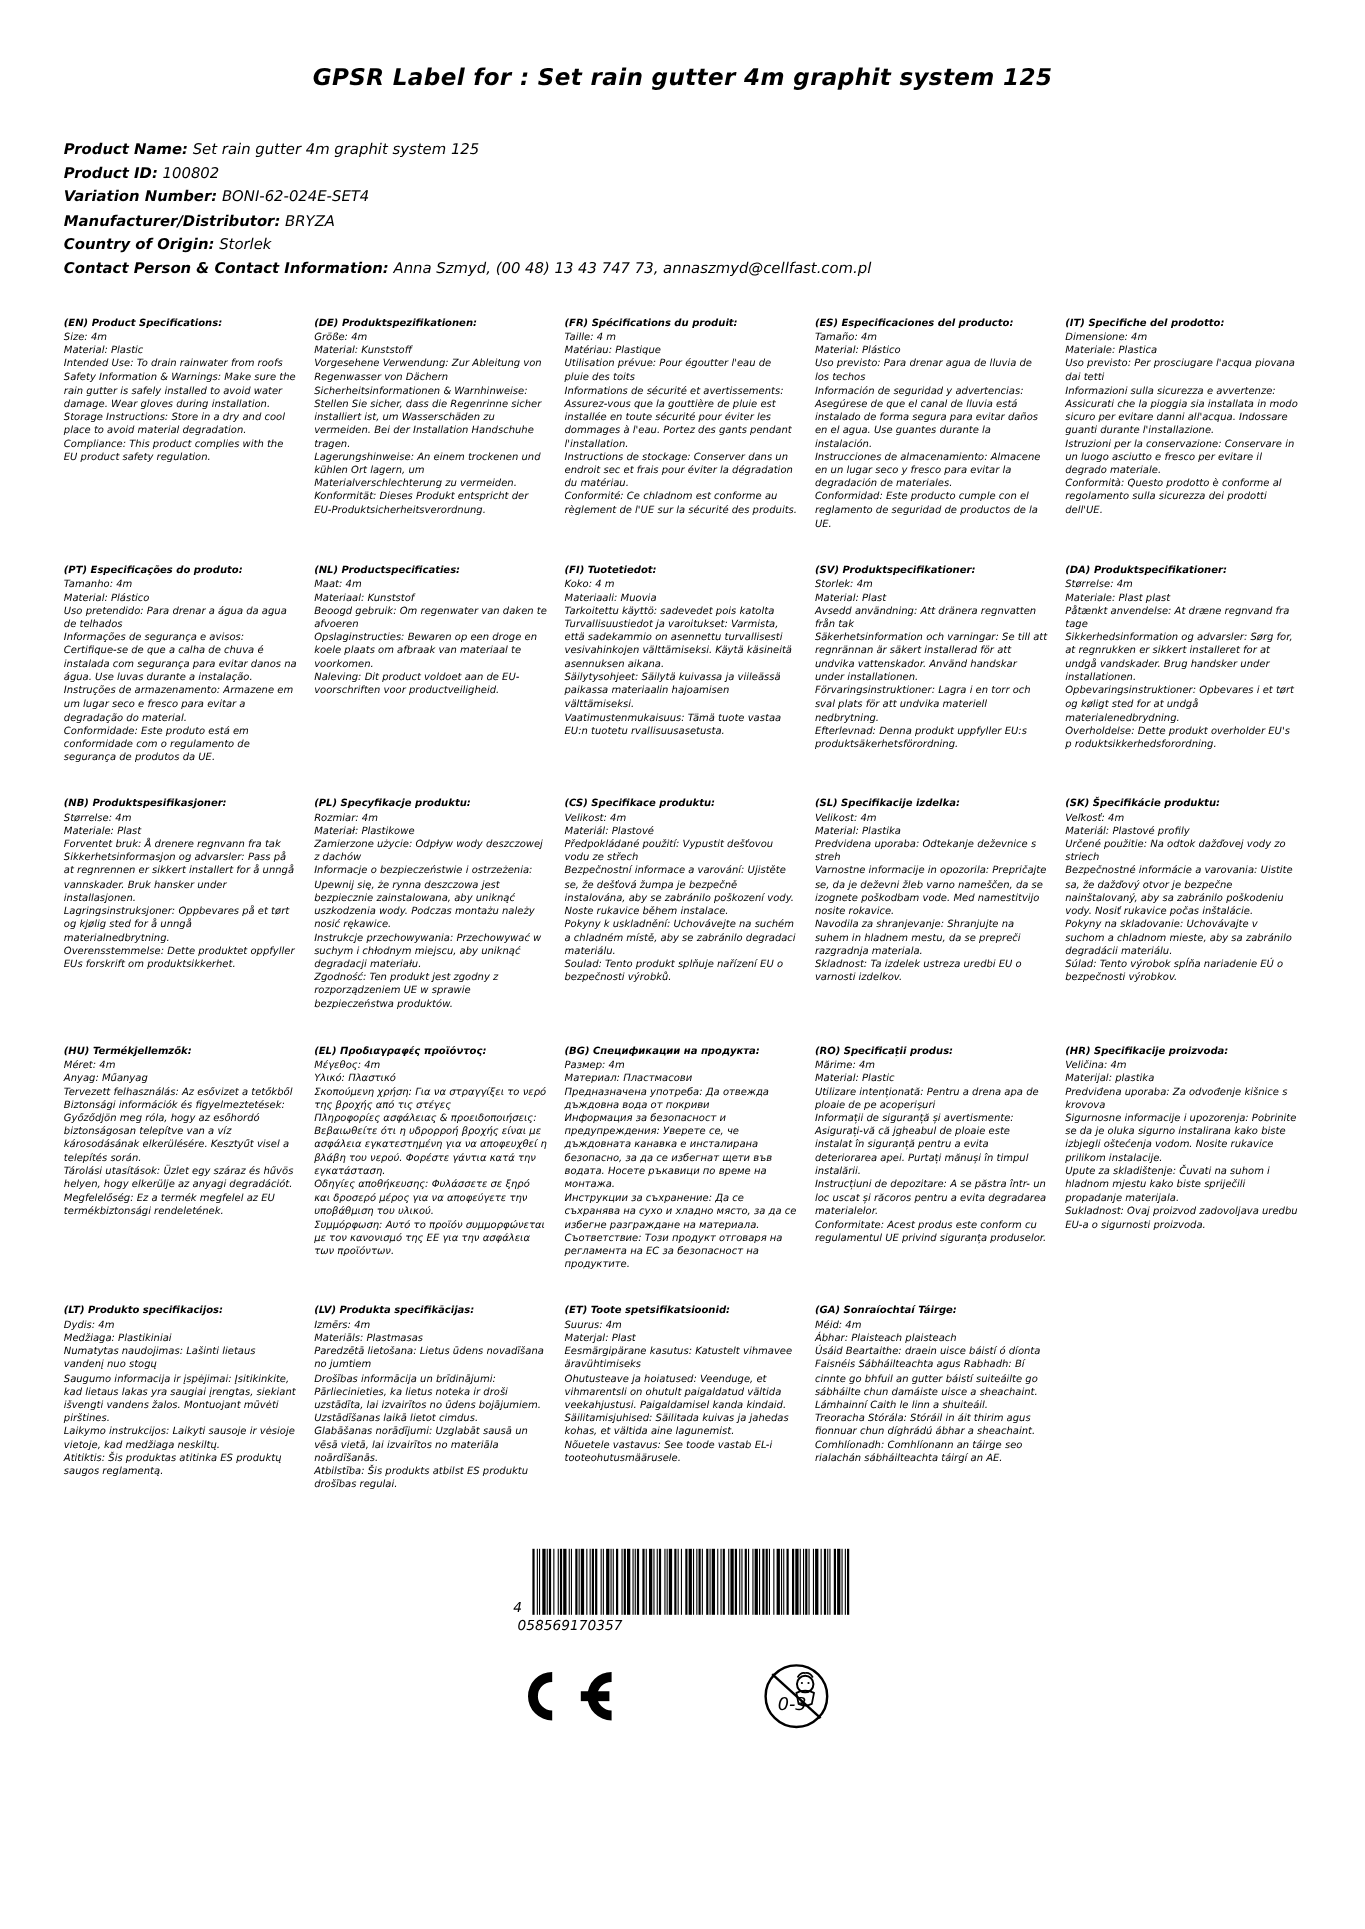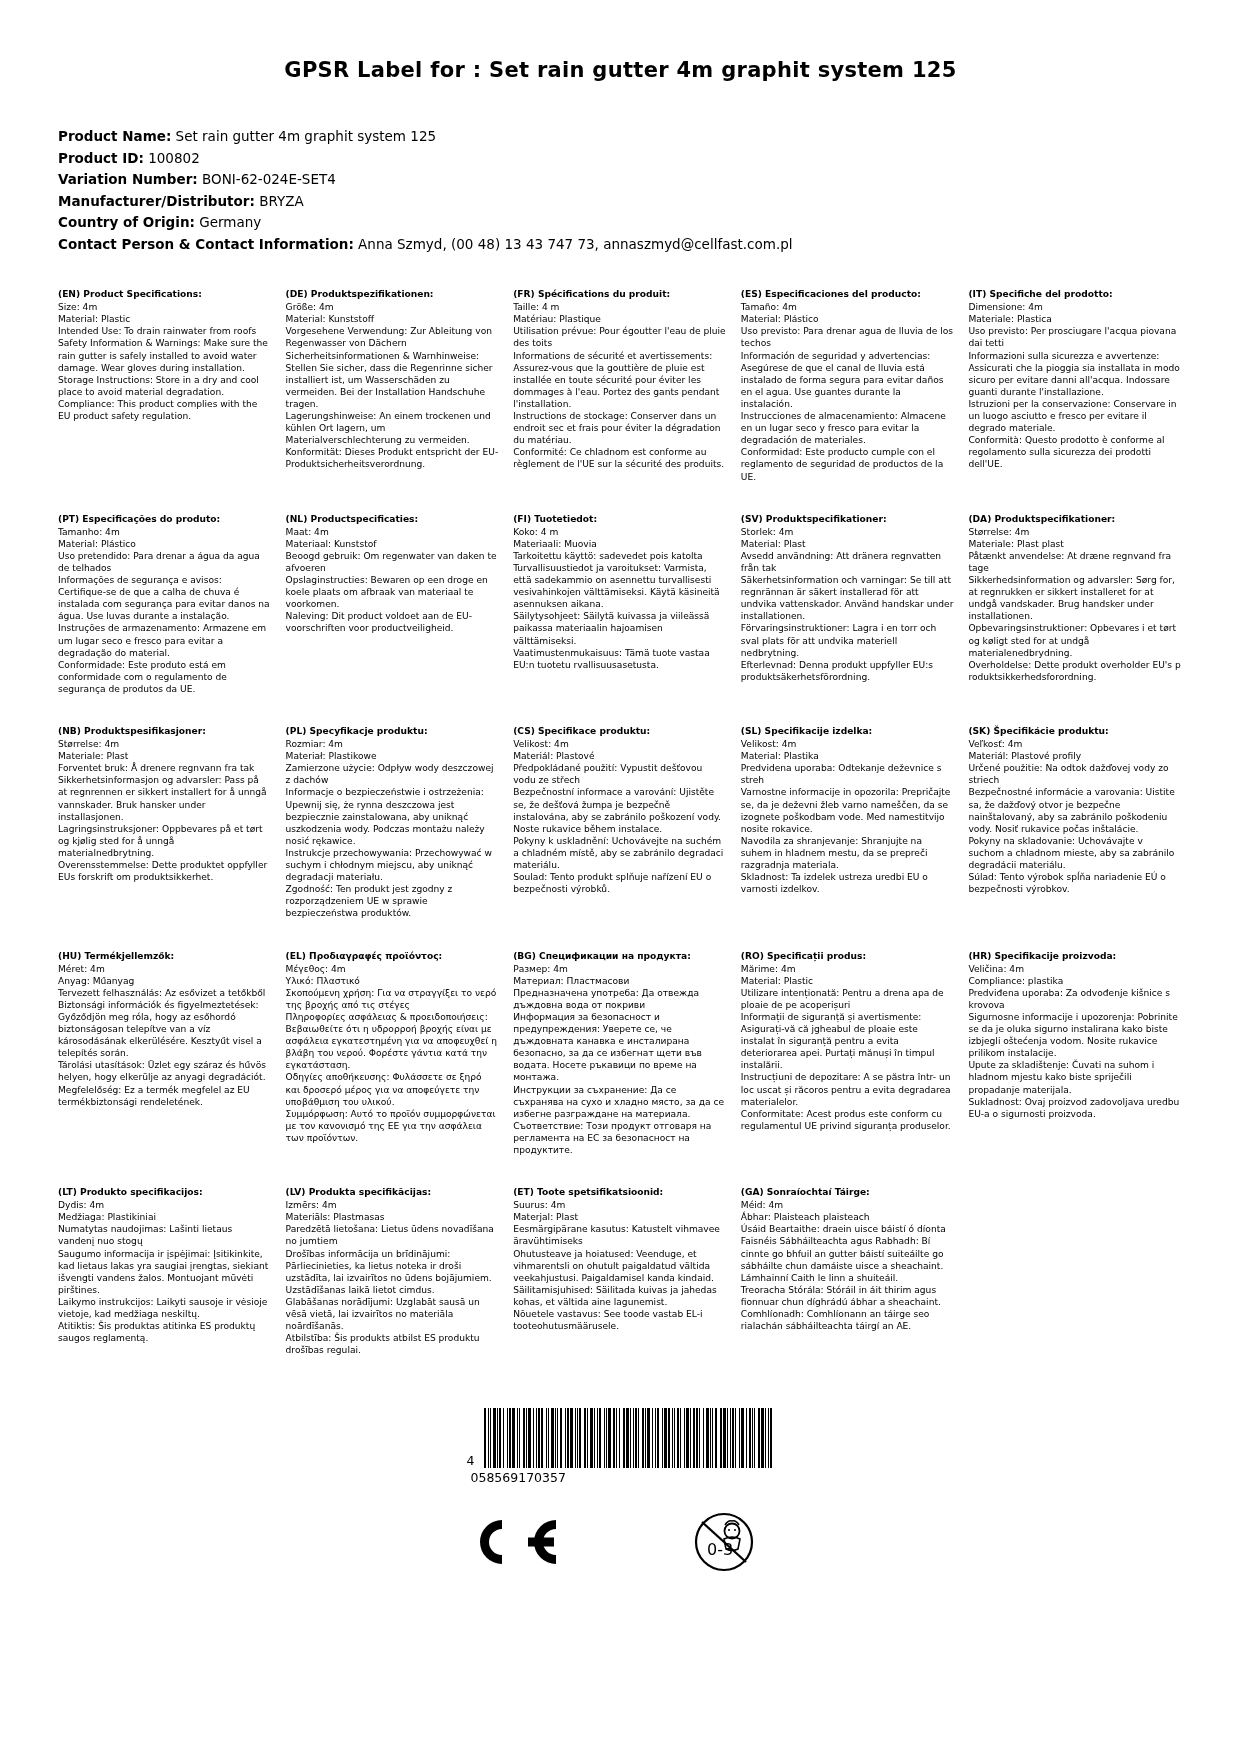--- a/index.html
+++ b/index.html
@@ -13,20 +13,21 @@
     font-family: "DejaVu Sans", sans-serif;
     color: #000000;
     -webkit-font-smoothing: antialiased;
   }
   .page {
     position: relative;
     width: 1241px;
     min-height: 1754px;
     box-sizing: border-box;
     padding: 40px 58px 20px 58px;
+    font-style: italic;
   }
   .doc-title {
     text-align: center;
     font-size: 21px;
     font-weight: bold;
     letter-spacing: 0.3px;
     margin: 18px 0 44px 0;
   }
   .meta {
     margin: 0 0 34px 0;
@@ -131,21 +132,21 @@
     <div class="row">
       <span class="lbl">Variation Number:</span>
       <span class="val">BONI-62-024E-SET4</span>
     </div>
     <div class="row">
       <span class="lbl">Manufacturer/Distributor:</span>
       <span class="val">BRYZA</span>
     </div>
     <div class="row">
       <span class="lbl">Country of Origin:</span>
-      <span class="val">Germany</span>
+      <span class="val">Storlek</span>
     </div>
     <div class="row">
       <span class="lbl">Contact Person &amp; Contact Information:</span>
       <span class="val">Anna Szmyd, (00 48) 13 43 747 73, annaszmyd@cellfast.com.pl</span>
     </div>
   </div>
 
   <div class="grid" id="spec-grid">
       <div class="cell">
         <span class="head">(EN) Product Specifications:</span>
@@ -313,21 +314,21 @@
         <span class="line">Mărime: 4m</span>
         <span class="line">Material: Plastic</span>
         <span class="line">Utilizare intenționată: Pentru a drena apa de ploaie de pe acoperișuri</span>
         <span class="line">Informații de siguranță și avertismente: Asigurați-vă că jgheabul de ploaie este instalat în siguranță pentru a evita deteriorarea apei. Purtați mănuși în timpul instalării.</span>
         <span class="line">Instrucțiuni de depozitare: A se păstra într- un loc uscat și răcoros pentru a evita degradarea materialelor.</span>
         <span class="line">Conformitate: Acest produs este conform cu regulamentul UE privind siguranța produselor.</span>
       </div>
       <div class="cell">
         <span class="head">(HR) Specifikacije proizvoda:</span>
         <span class="line">Veličina: 4m</span>
-        <span class="line">Compliance: plastika</span>
+        <span class="line">Materijal: plastika</span>
         <span class="line">Predviđena uporaba: Za odvođenje kišnice s krovova</span>
         <span class="line">Sigurnosne informacije i upozorenja: Pobrinite se da je oluka sigurno instalirana kako biste izbjegli oštećenja vodom. Nosite rukavice prilikom instalacije.</span>
         <span class="line">Upute za skladištenje: Čuvati na suhom i hladnom mjestu kako biste spriječili propadanje materijala.</span>
         <span class="line">Sukladnost: Ovaj proizvod zadovoljava uredbu EU-a o sigurnosti proizvoda.</span>
       </div>
       <div class="cell">
         <span class="head">(LT) Produkto specifikacijos:</span>
         <span class="line">Dydis: 4m</span>
         <span class="line">Medžiaga: Plastikiniai</span>
         <span class="line">Numatytas naudojimas: Lašinti lietaus vandenį nuo stogų</span>

